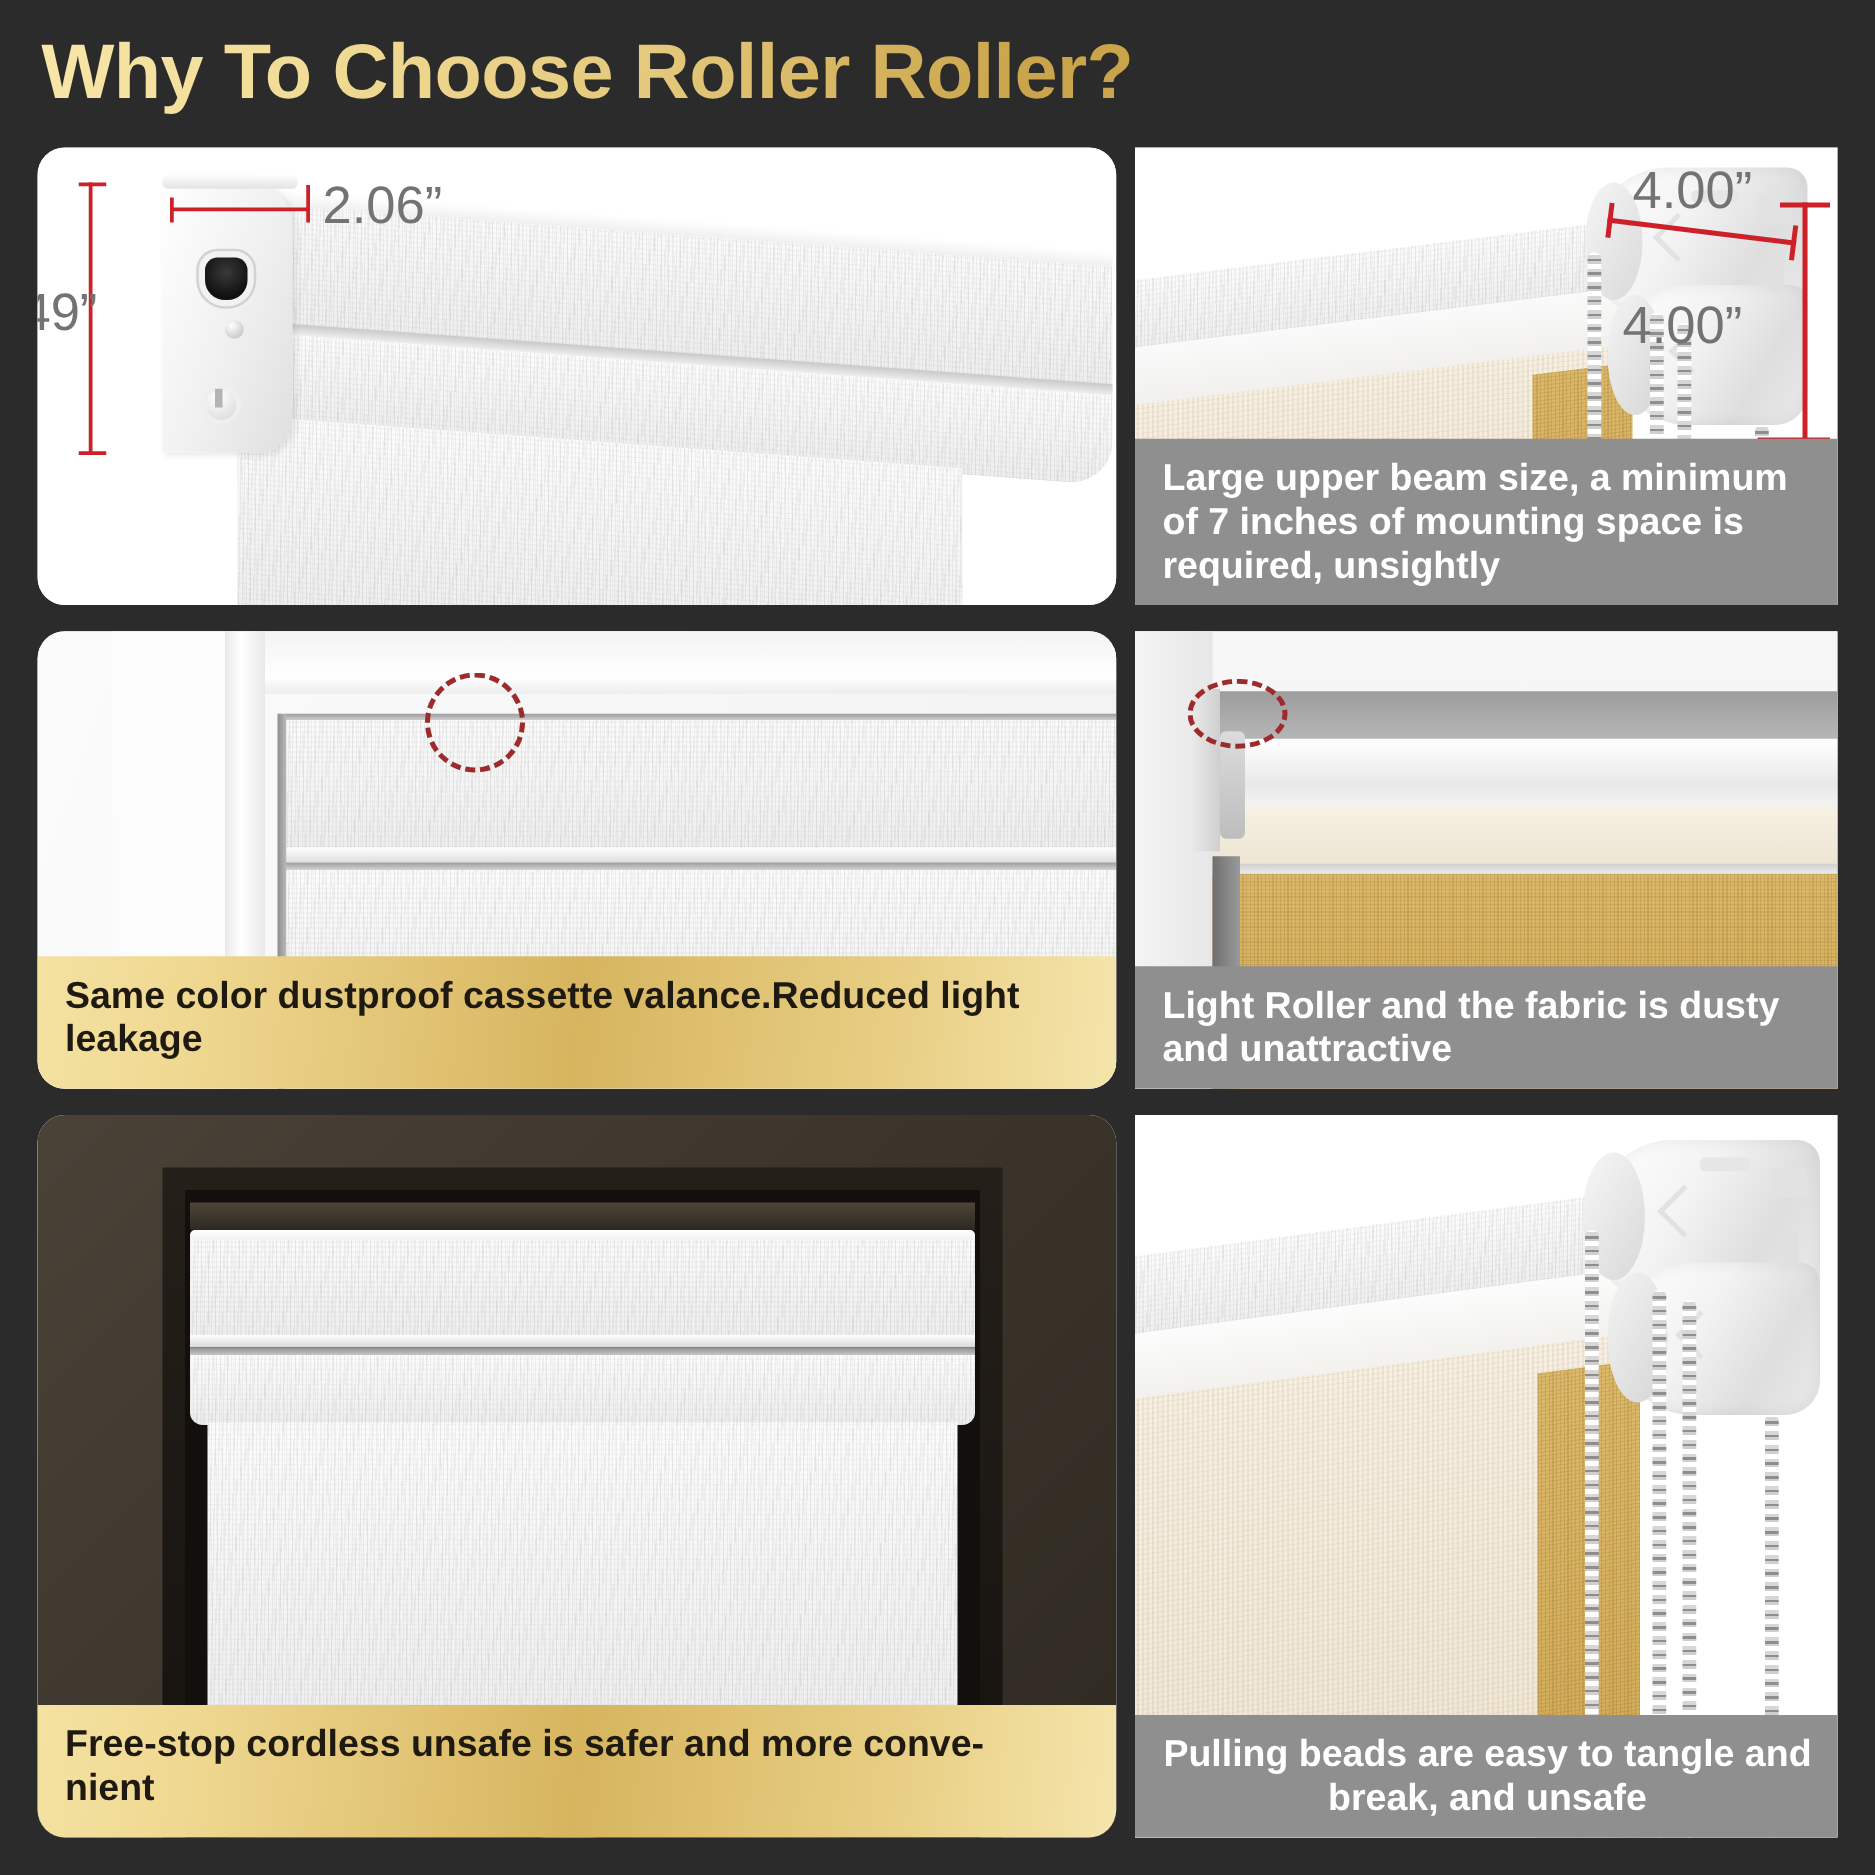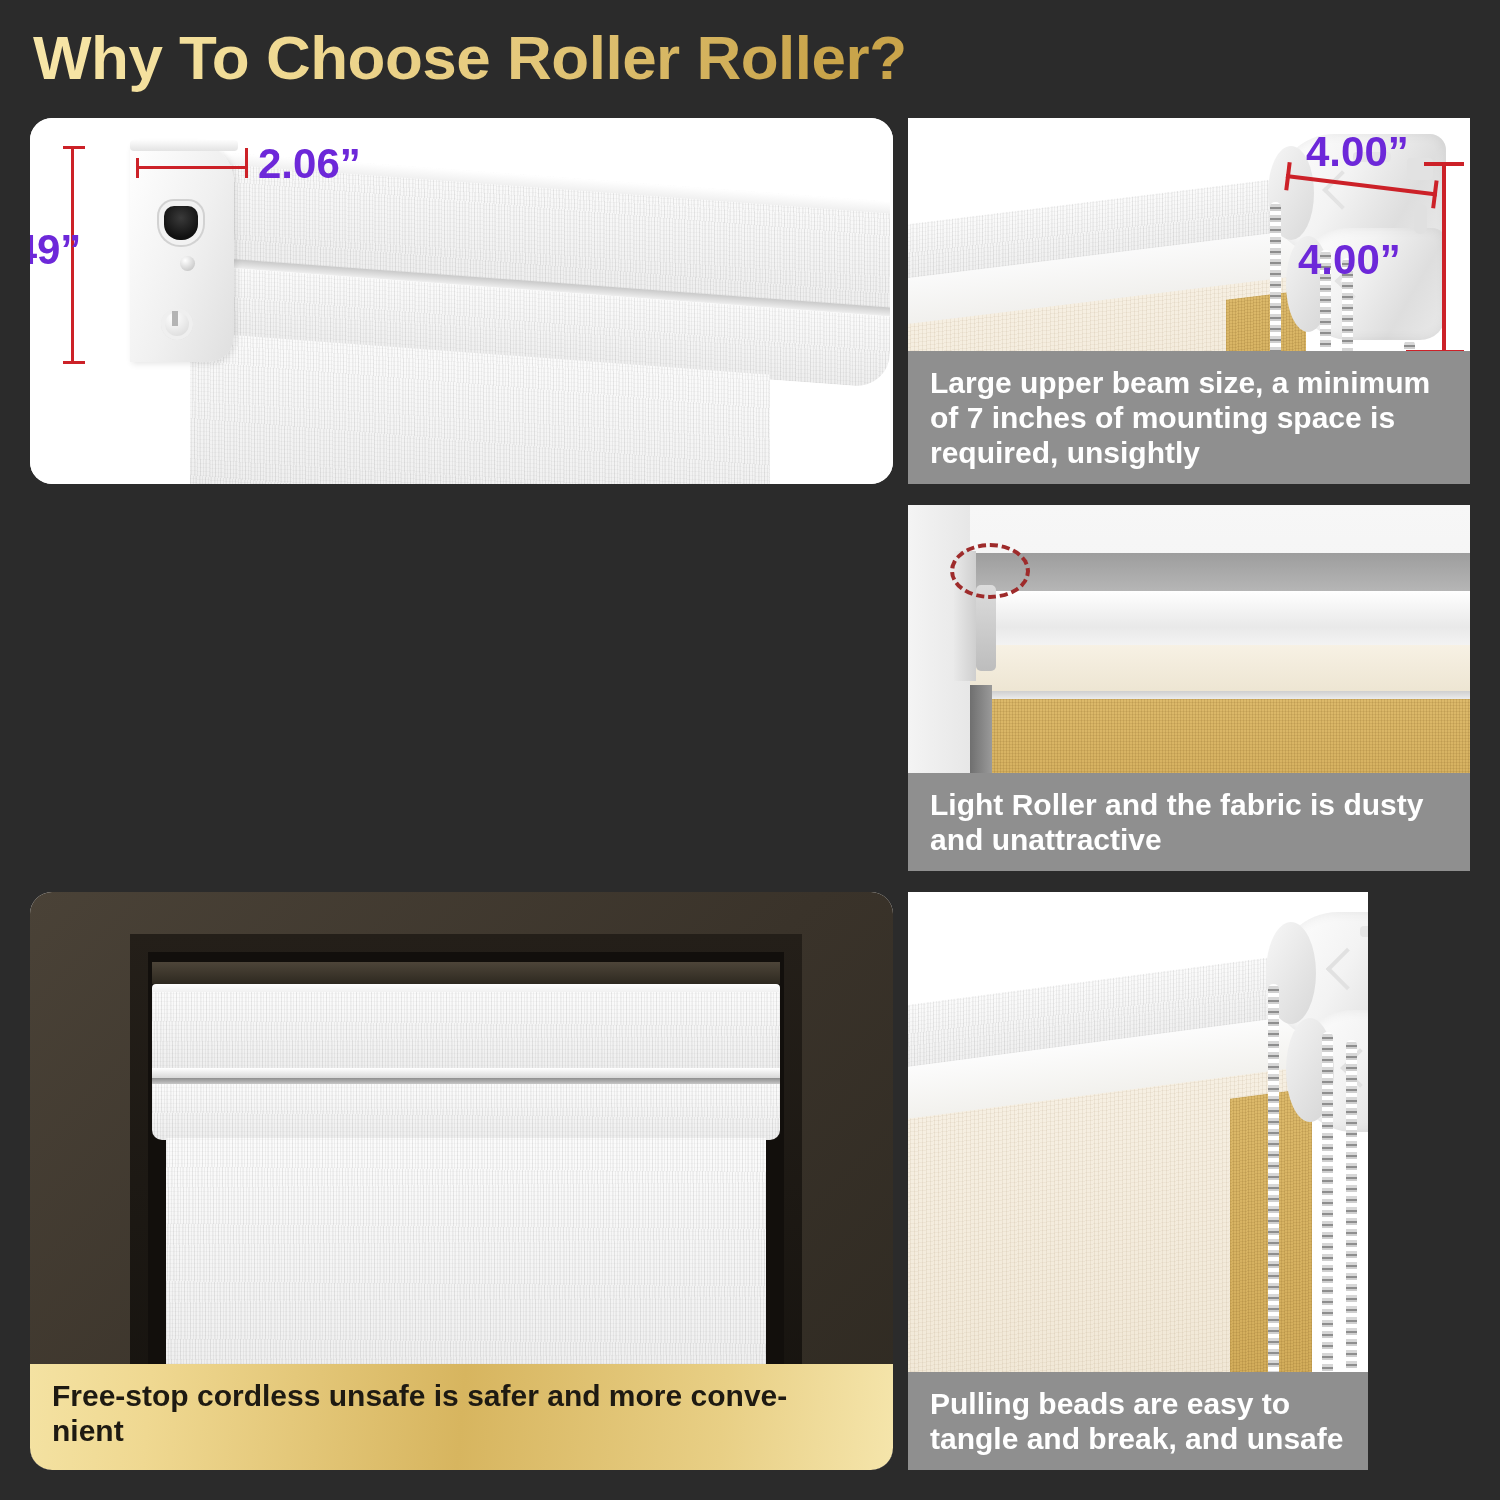--- a/index.html
+++ b/index.html
@@ -87,21 +87,21 @@
       linear-gradient(180deg, #f6efe2, #efe5d2);
   }
   .ttex { 
     background:
       repeating-linear-gradient(90deg, rgba(120,85,25,0.16) 0 1px, rgba(0,0,0,0) 1px 3px),
       repeating-linear-gradient(0deg, rgba(120,85,25,0.12) 0 1px, rgba(0,0,0,0) 1px 3px),
       linear-gradient(180deg, #dcb96a, #cfa855);
   }
 
   
-  .dim { position: absolute; color: #6d28d9; font-weight: bold; }
+  .dim { position: absolute; color: #737373; font-weight: normal; }
   .dimline { position: absolute; background: #cc2128; }
 
   .dashcircle {
     position: absolute;
     border: 4px dashed #9e2b2b;
     border-radius: 50%;
   }
 
   .bead { position: absolute; width: 11px; }
   .beadinner {
@@ -238,20 +238,55 @@
 
       <div class="dimline" style="left:534px;top:44px;width:4px;height:192px;"></div>
       <div class="dimline" style="left:516px;top:44px;width:40px;height:4px;"></div>
       <div class="dimline" style="left:498px;top:232px;width:58px;height:4px;"></div>
       <div class="dim" style="left:390px;top:118px;font-size:42px;">4.00”</div>
     </div>
 
     <div class="caption grey">Large upper beam size, a minimum of 7 inches of mounting space is required, unsightly</div>
   </div>
 
+  <div class="panel good" style="left:30px; top:505px; width:863px; height:366px;">
+    <div class="photo">
+      <div style="position:absolute;inset:0;background:linear-gradient(110deg,#fbfbfb,#f2f2f2);"></div>
+
+      <div style="position:absolute;left:148px;top:0;width:34px;height:366px;
+           background:linear-gradient(90deg,#e6e6e6,#ffffff 45%,#e9e9e9);"></div>
+      <div style="position:absolute;left:182px;top:0;width:681px;height:38px;
+           background:linear-gradient(180deg,#f4f4f4,#ffffff);"></div>
+      <div style="position:absolute;left:182px;top:36px;width:681px;height:14px;
+           background:linear-gradient(180deg,#ffffff,#ededed);"></div>
+      <div style="position:absolute;left:60px;top:0;width:90px;height:366px;background:#fcfcfc;"></div>
+
+      <div style="position:absolute;left:198px;top:66px;width:665px;height:5px;
+           background:linear-gradient(180deg,#9c9c9c,#cfcfcf);"></div>
+
+      <div class="wtex" style="position:absolute;left:198px;top:71px;width:665px;height:102px;"></div>
+
+      <div style="position:absolute;left:198px;top:173px;width:665px;height:12px;
+           background:linear-gradient(180deg,#ffffff,#dedede);"></div>
+      <div style="position:absolute;left:198px;top:185px;width:665px;height:6px;
+           background:linear-gradient(180deg,#9d9d9d,#d4d4d4);"></div>
+
+      <div class="wtex" style="position:absolute;left:198px;top:191px;width:665px;height:175px;"></div>
+
+      <div style="position:absolute;left:192px;top:66px;width:7px;height:300px;
+           background:linear-gradient(90deg,#8d8d8d,#b9b9b9);"></div>
+
+      <div class="dashcircle" style="left:310px;top:33px;width:80px;height:80px;"></div>
+
+      <div style="position:absolute;left:218px;top:722px;"></div>
+
+    </div>
+
+    <div class="caption gold tall">Same color dustproof cassette valance.Reduced light leakage</div>
+  </div>
 
   <div class="panel bad" style="left:908px; top:505px; width:562px; height:366px;">
     <div class="photo">
       <div style="position:absolute;inset:0;background:linear-gradient(180deg,#f7f7f7,#ededed);"></div>
 
       <div style="position:absolute;left:0;top:0;width:62px;height:366px;
            background:linear-gradient(90deg,#f4f4f4,#e7e7e7);"></div>
 
       <div style="position:absolute;left:62px;top:48px;width:500px;height:40px;
            background:linear-gradient(180deg,#9d9d9d,#b7b7b7);"></div>
@@ -336,21 +371,21 @@
       <div style="position:absolute;left:416px;top:490px;width:16px;height:30px;
            background:linear-gradient(180deg,#f3d4be,#e0b79d);border-radius:8px;"></div>
       <div style="position:absolute;left:406px;top:556px;width:40px;height:22px;
            background:linear-gradient(180deg,#e5b99e,#d2a288);"></div>
     </div>
 
     <div class="caption gold tall" style="white-space:pre-line;">Free-stop cordless unsafe is safer and more conve-
 nient</div>
   </div>
 
-  <div class="panel bad" style="left:908px; top:892px; width:460px; height:578px;">
+  <div class="panel bad" style="left:908px; top:892px; width:562px; height:578px;text-align:center;">
     <div class="photo">
       <div style="position:absolute;inset:0;background:#ffffff;"></div>
 
       <div class="wtex" style="position:absolute;left:-14px;top:62px;width:400px;height:70px;
            transform:skewY(-7.5deg);transform-origin:right top;border-radius:6px;"></div>
       <div style="position:absolute;left:-14px;top:124px;width:400px;height:56px;
            background:linear-gradient(180deg,#fcfcfc,#f1f0ec);
            transform:skewY(-7.5deg);transform-origin:right top;"></div>
 
       <div class="ctex" style="position:absolute;left:-14px;top:176px;width:400px;height:402px;

